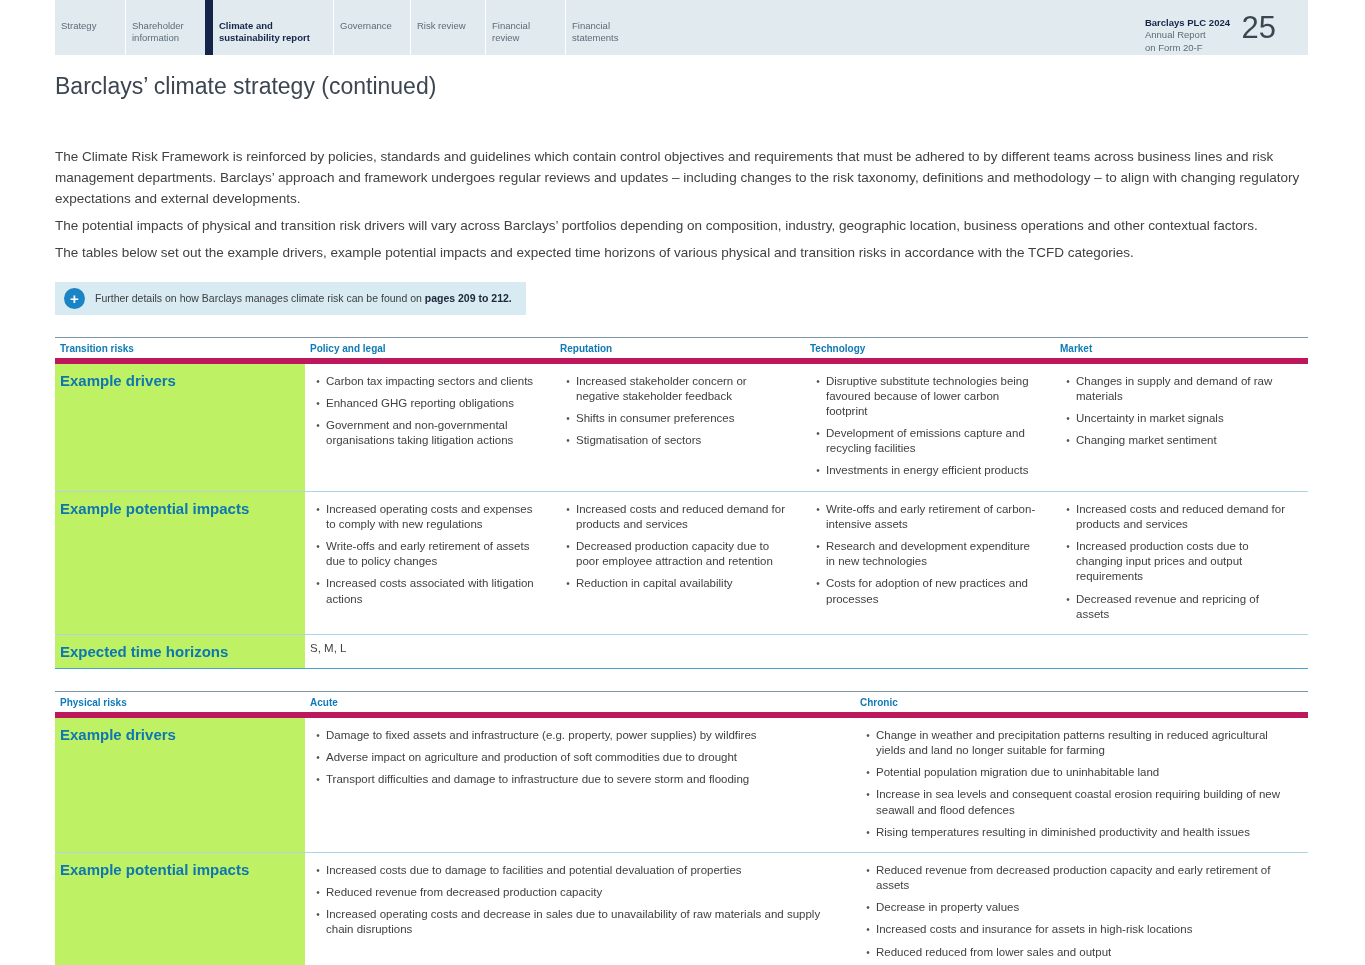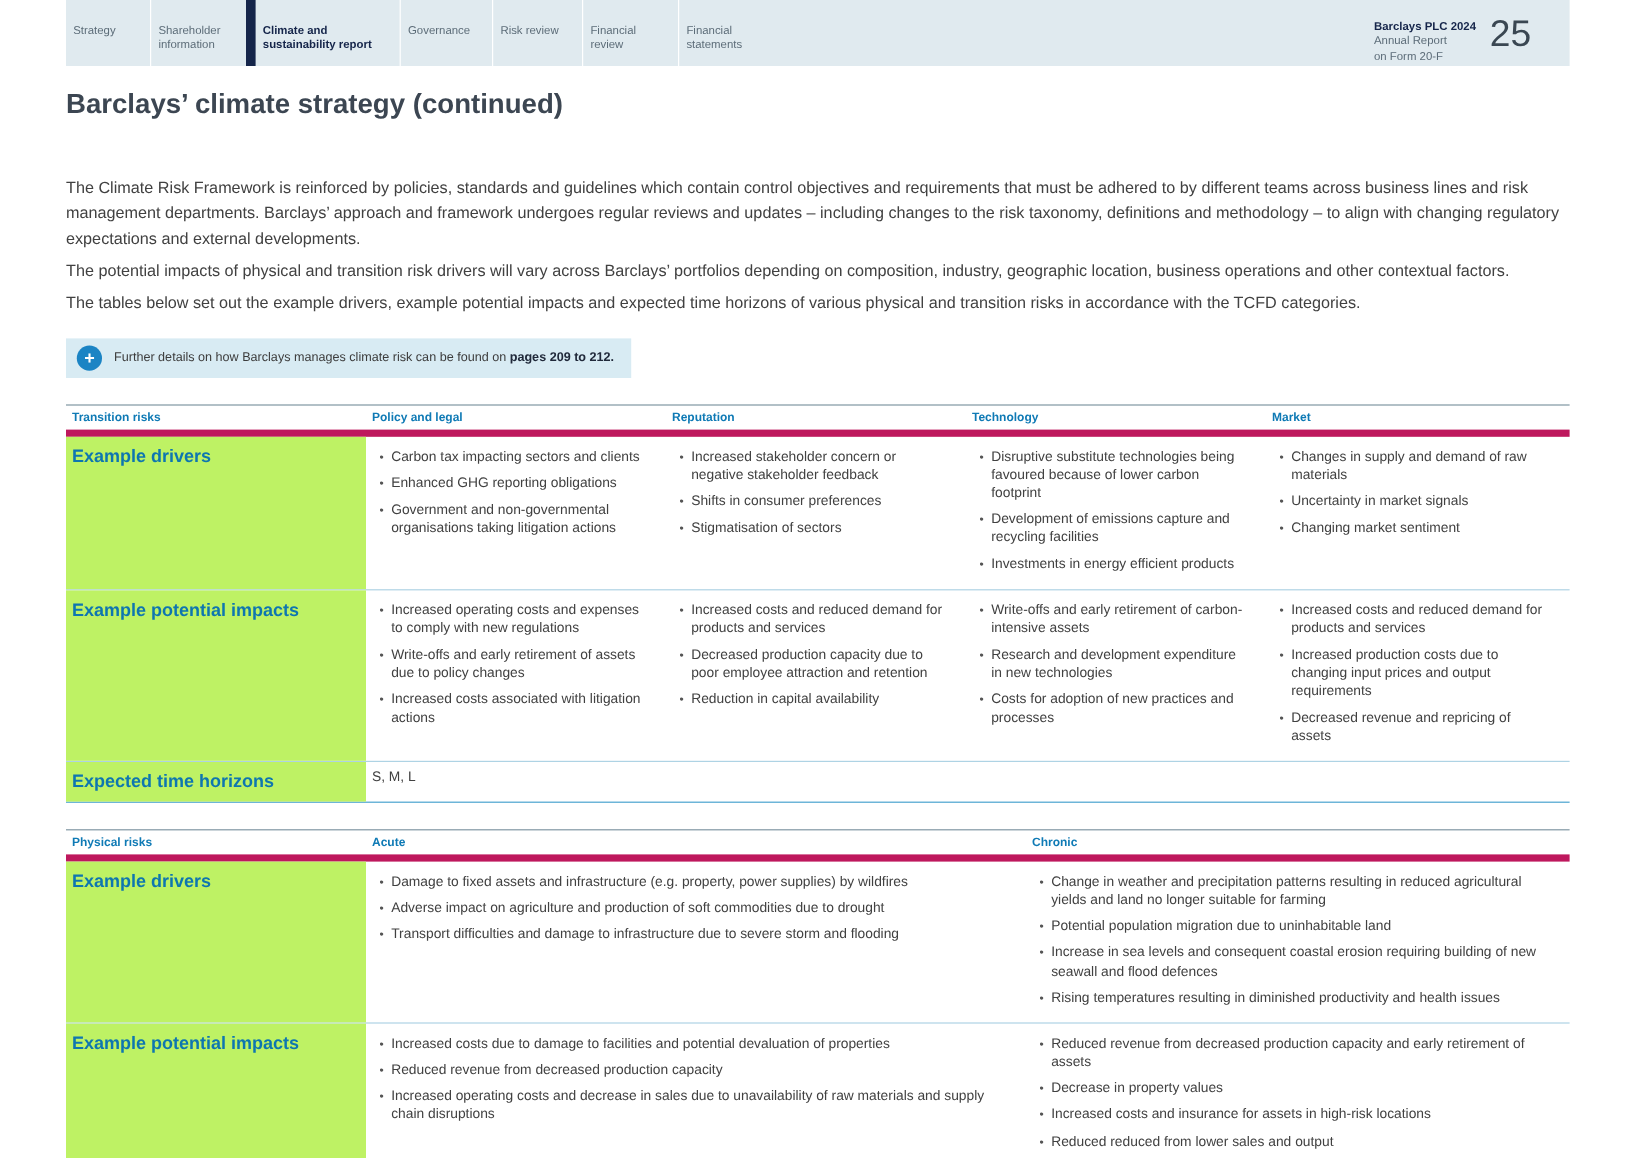--- a/index.html
+++ b/index.html
@@ -42,21 +42,21 @@
   }
   .brand .b1 { font-weight:bold; color:#15254a; }
   .pageno {
     width:62px; display:flex; align-items:center; justify-content:flex-end;
     padding-right:32px; font-size:31px; font-weight:300; color:#3a4752;
   }
 
   
   h1.title {
     margin:18px 0 0 0;
-    font-size:23px; font-weight:700; color:#3c4652;
+    font-size:23px; font-weight:400; color:#3c4652;
   }
   .intro { margin-top:47px; }
   .intro p {
     margin:0 0 6px 0;
     font-size:13.5px; line-height:1.55; color:#414141;
   }
 
   
   .callout {
     margin-top:12px;

